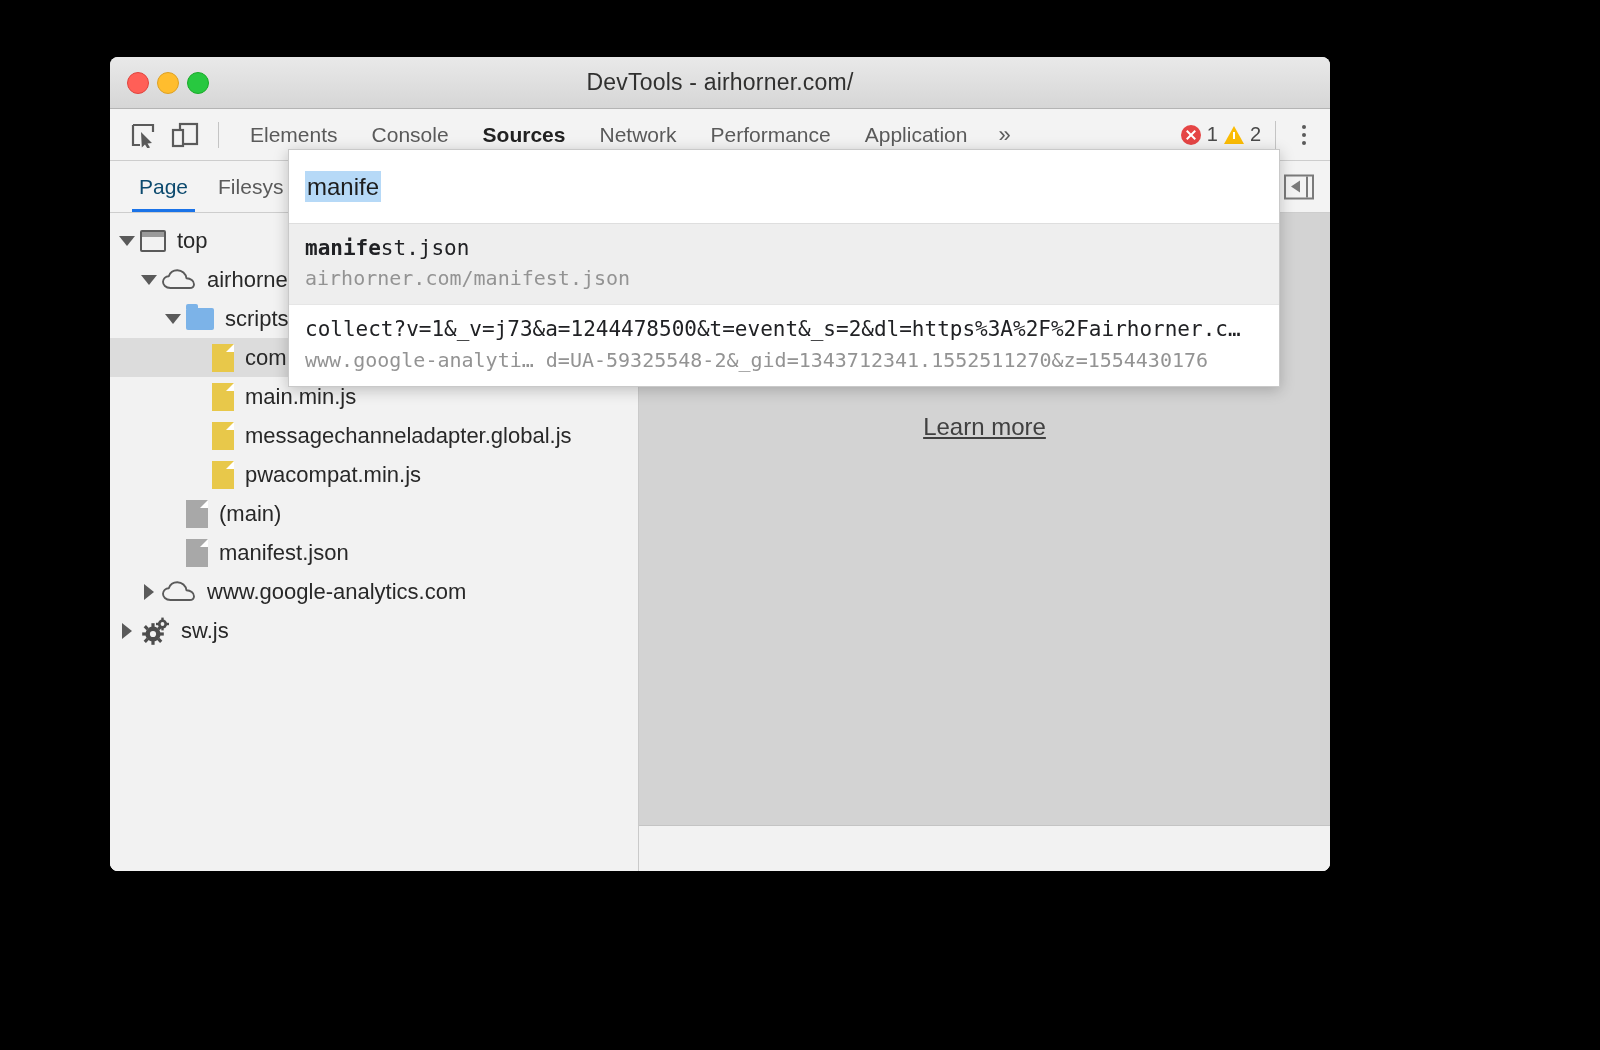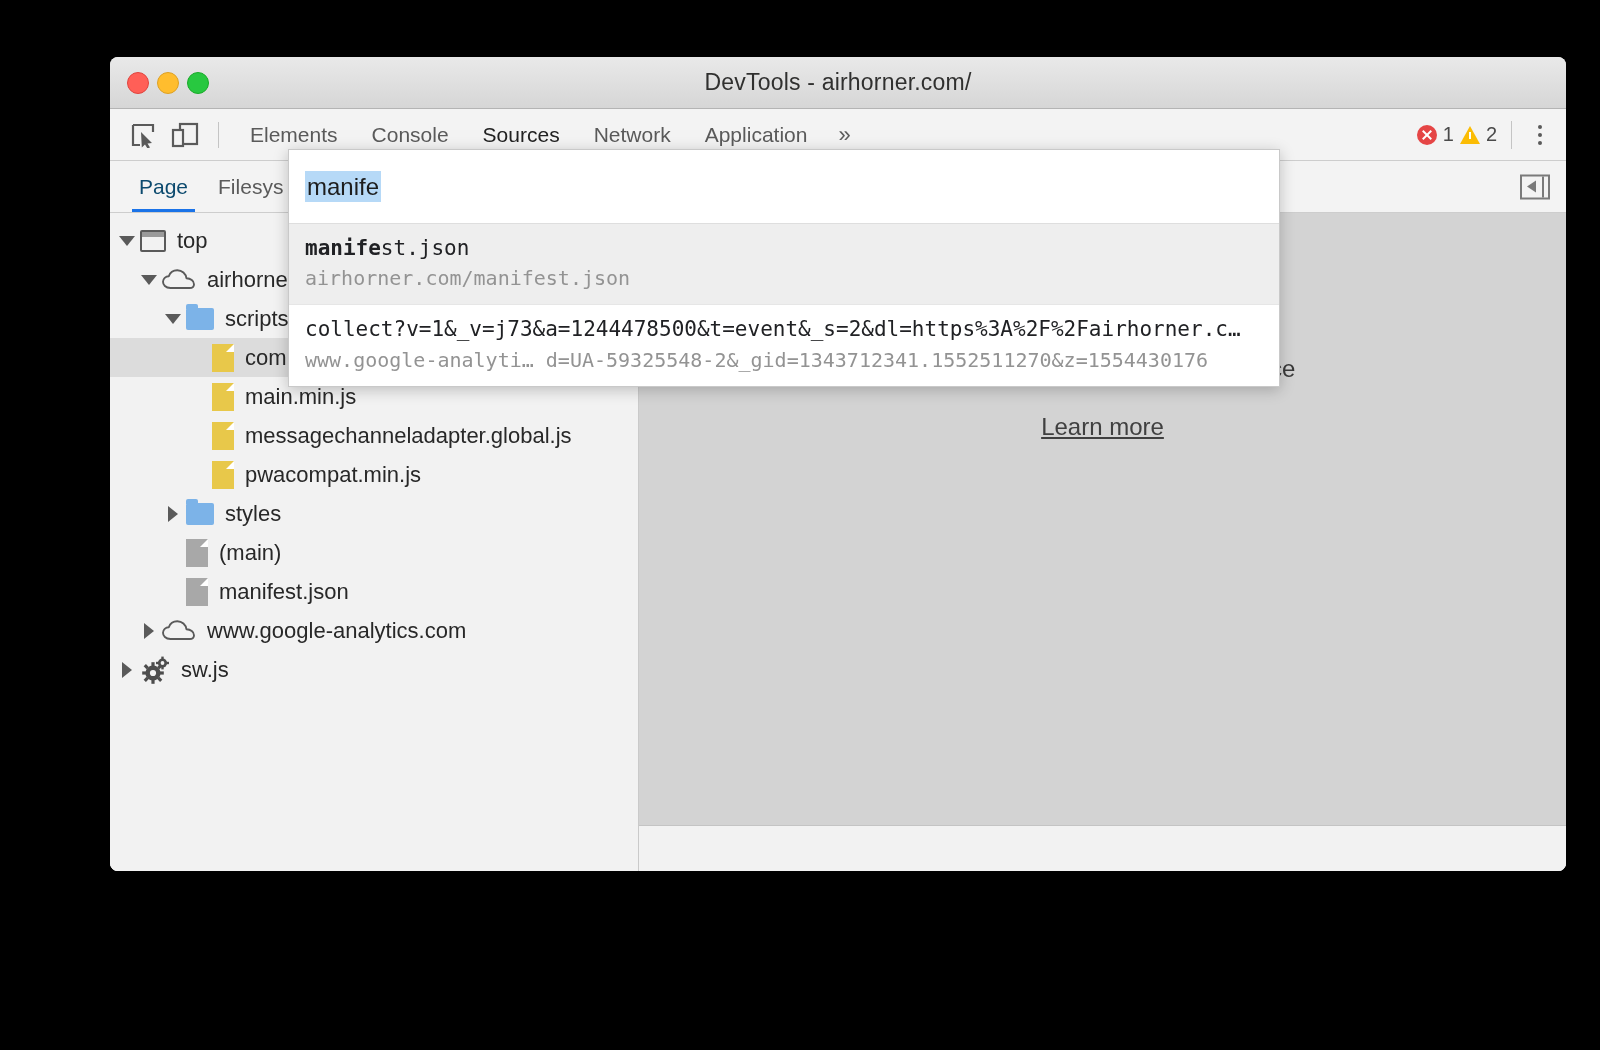--- a/index.html
+++ b/index.html
@@ -17,21 +17,21 @@
     width: 1600px;
     height: 1050px;
     background: #000000;
   }
 
   
   .window {
     position: absolute;
     left: 110px;
     top: 57px;
-    width: 1456px;
+    width: 1220px;
     height: 814px;
     background: #f2f2f2;
     border-radius: 8px;
     overflow: hidden;
     box-shadow: 0 6px 26px rgba(0,0,0,0.55);
   }
 
   
   .titlebar {
     position: relative;
@@ -99,21 +99,21 @@
   }
   .panel-tab {
     font-size: 21px;
     color: #5a5a5a;
     padding: 0 17px;
     line-height: 52px;
     white-space: nowrap;
   }
   .panel-tab.active {
     color: #222222;
-    font-weight: normal;
+    font-weight: bold;
   }
   .panel-tab.chevrons {
     font-size: 22px;
     color: #5d5d5d;
     padding: 0 14px;
     letter-spacing: -2px;
   }
   .tabbar-right {
     position: absolute;
     right: 10px;
@@ -472,20 +472,21 @@
           <rect x="2" y="8" width="10" height="16" fill="#f3f3f3" stroke="#5a5a5a" stroke-width="2.2"></rect>
         </svg>
       </span>
       <span class="tb-sep"></span>
 
       <div class="panel-tabs">
         <span class="panel-tab">Elements</span>
         <span class="panel-tab">Console</span>
         <span class="panel-tab active">Sources</span>
         <span class="panel-tab">Network</span>
+        <span class="panel-tab">Performance</span>
         <span class="panel-tab">Application</span>
         <span class="panel-tab chevrons">»</span>
       </div>
 
       <div class="tabbar-right">
         <div class="counter">
           <span class="err-dot"></span>
           <span class="num">1</span>
         </div>
         <div class="counter">
@@ -566,27 +567,20 @@
         </div>
 
         <div class="tree-row indent-4">
           <span class="twisty none">
               <span></span>
             </span>
           <span class="ico js"></span>
           <span>pwacompat.min.js</span>
         </div>
 
-        <div class="tree-row indent-3">
-          <span class="twisty closed">
-              <span></span>
-            </span>
-          <span class="ico folder"></span>
-          <span>styles</span>
-        </div>
 
         <div class="tree-row indent-3">
           <span class="twisty none">
               <span></span>
             </span>
           <span class="ico doc"></span>
           <span>(main)</span>
         </div>
 
         <div class="tree-row indent-3">

